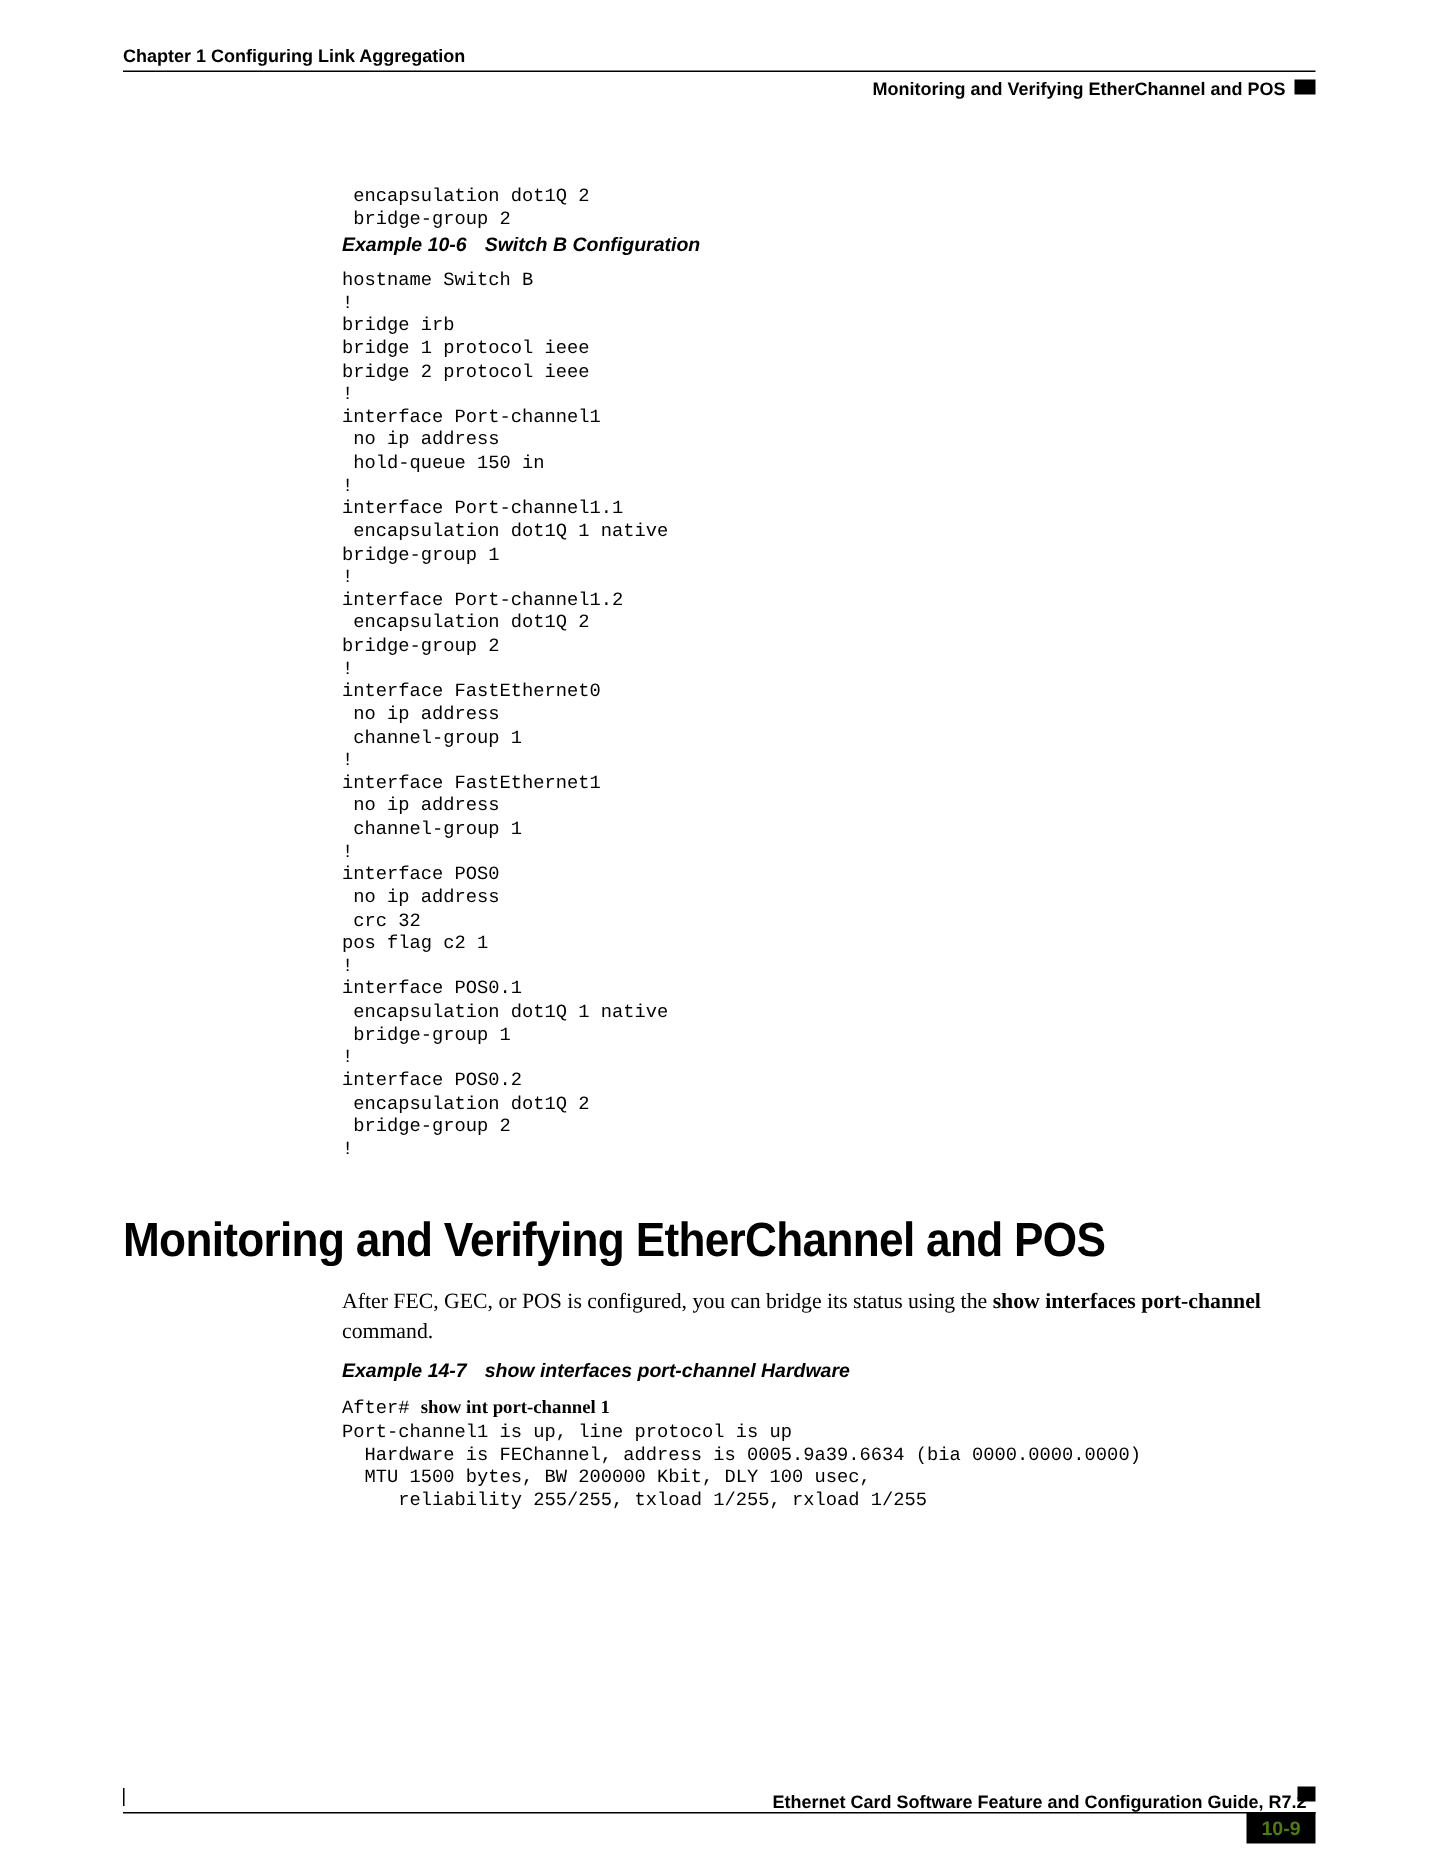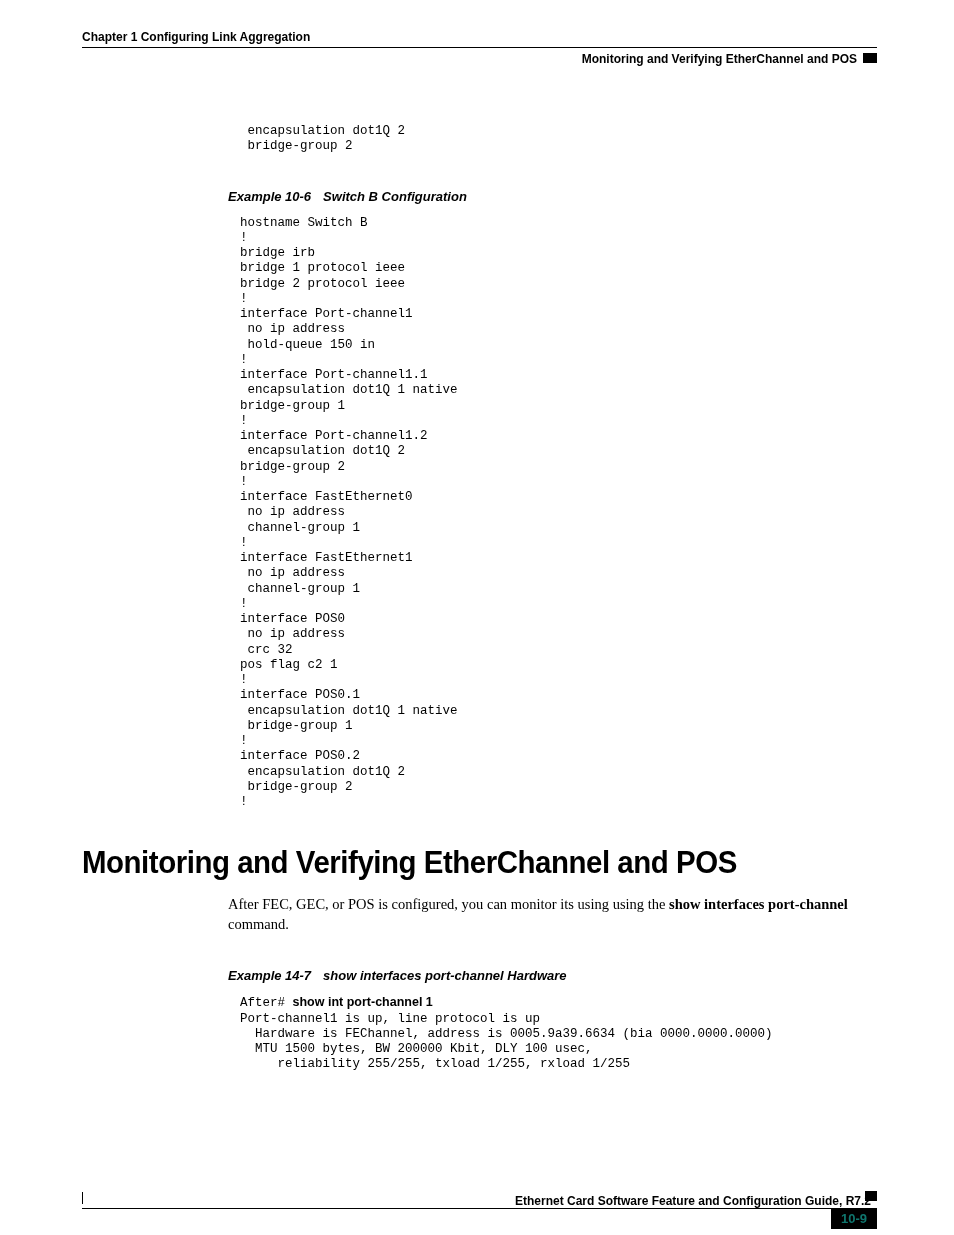--- a/index.html
+++ b/index.html
@@ -55,28 +55,27 @@
   .content {
     margin-left: 146px;
     margin-top: 50px;
     width: 640px;
   }
   pre.code {
     font-family: "Courier New", Courier, monospace;
     font-size: 12.5px;
     line-height: 1.22;
     white-space: pre;
-    margin: 12px;
+    margin: 0;
   }
   .example-title {
     font-family: Arial, Helvetica, sans-serif;
     font-weight: bold;
     font-style: italic;
     font-size: 13px;
-    margin-top: 34px;
     margin-bottom: 10px;
   }
   .ex-num {
     font-style: italic;
     font-weight: bold;
     margin-right: 12px;
   }
   h1.section {
     font-family: Arial, Helvetica, sans-serif;
     font-weight: bold;
@@ -87,21 +86,21 @@
     transform: scaleX(0.92);
     transform-origin: left;
   }
   p.body {
     font-family: "Times New Roman", Times, serif;
     font-size: 14.5px;
     line-height: 1.35;
     margin: 0 0 8px 0;
   }
   .bold { font-weight: bold; }
-  .monob { font-family: Liberation Sans, sans-serif; font-weight: bold; font-size: 12.5px;}
+  .monob { font-family: Liberation Serif, serif; font-weight: bold; font-size: 12.5px;}
   .footer {
     position: absolute;
     left: 82px;
     width: 795px;
     bottom: 26px;
   }
   .footer .hr-bot {
     border: none;
     border-top: 1px solid #000;
     margin: 0;
@@ -121,21 +120,21 @@
     top: -3px;
     width: 12px;
     height: 10px;
     background: #000;
   }
   .footer .pagebox {
     position: absolute;
     right: 0;
     top: 16px;
     background: #000;
-    color: #0f766e;
+    color: #4d7c0f;
     font-family: Arial, Helvetica, sans-serif;
     font-weight: bold;
     font-size: 13px;
     padding: 3px 10px;
   }
   .left-rule {
     position: absolute;
     left: 82px;
     top: 1192px;
     width: 1px;
@@ -202,21 +201,21 @@
  bridge-group 1
 !
 interface POS0.2
  encapsulation dot1Q 2
  bridge-group 2
 !</pre>
 
     <h1 class="section">Monitoring and Verifying EtherChannel and POS</h1>
 
     <p class="body">
-      <span>After FEC, GEC, or POS is configured, you can monitor its using using the </span><span class="bold">show interfaces port-channel</span><span> command.</span>
+      <span>After FEC, GEC, or POS is configured, you can bridge its status using the </span><span class="bold">show interfaces port-channel</span><span> command.</span>
     </p>
 
     <div class="example-title">
       <span class="ex-num">Example 14-7</span><span>show interfaces port-channel Hardware</span>
     </div>
 
     <pre class="code"><span>After# </span><span class="monob">show int port-channel 1</span>
 <span>Port-channel1 is up, line protocol is up
   Hardware is FEChannel, address is 0005.9a39.6634 (bia 0000.0000.0000)
   MTU 1500 bytes, BW 200000 Kbit, DLY 100 usec,

